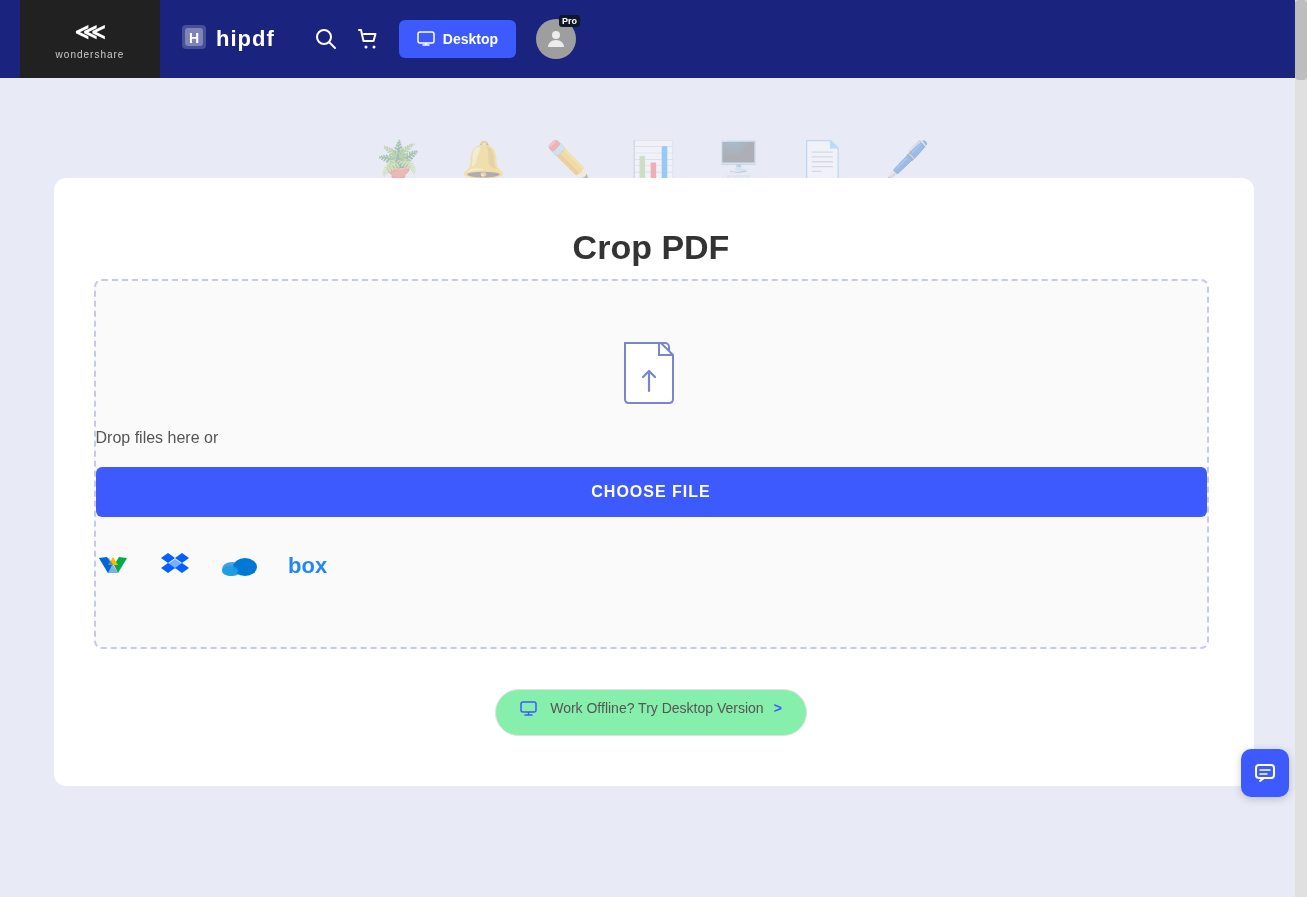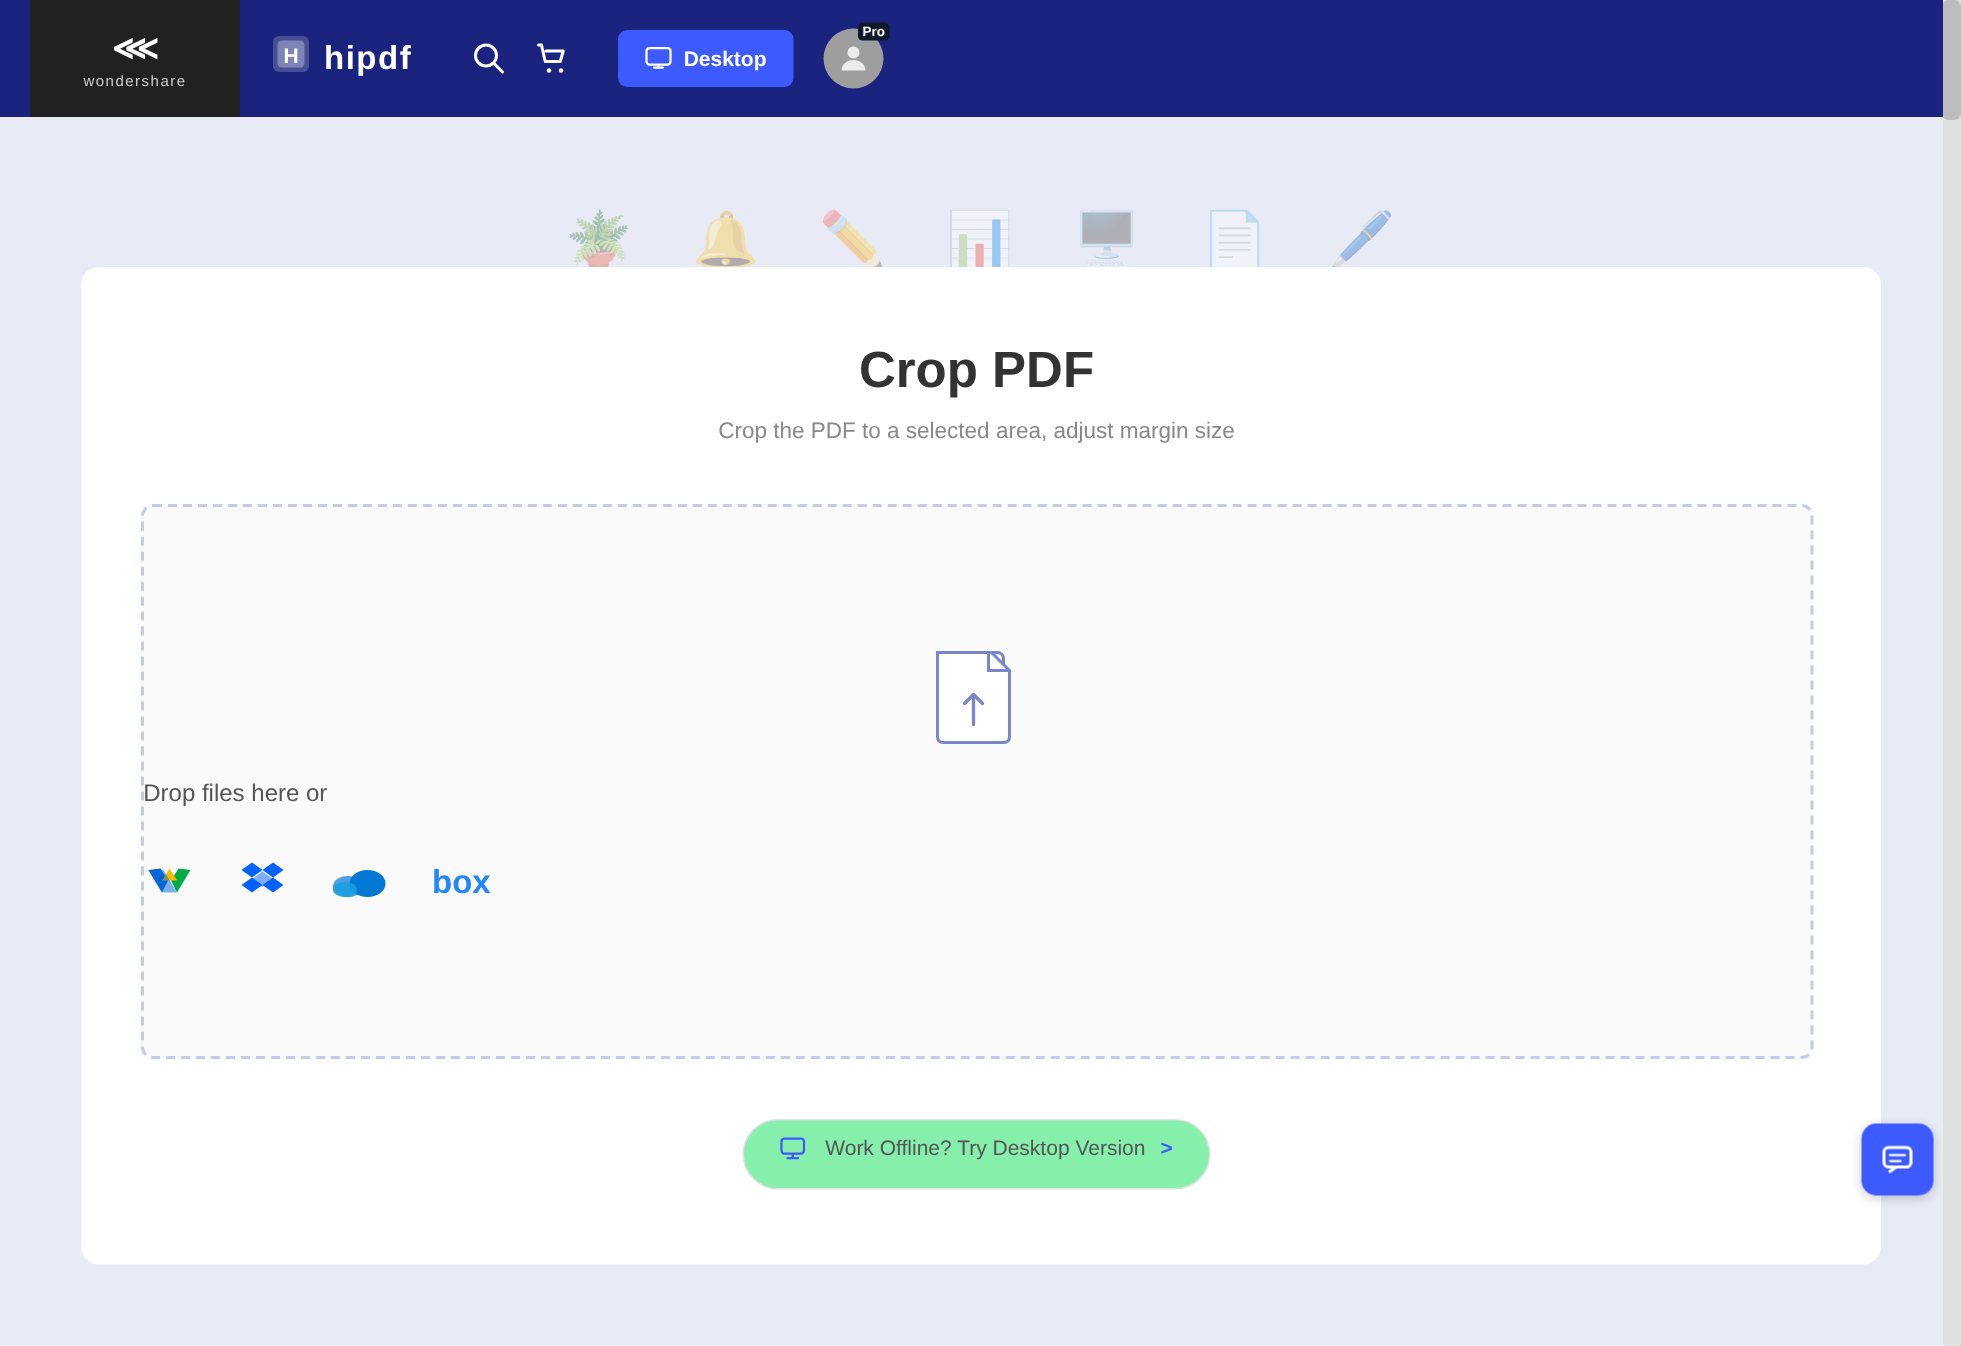--- a/index.html
+++ b/index.html
@@ -91,21 +91,20 @@
       border: none;
       border-radius: 6px;
       padding: 10px 18px;
       font-size: 14px;
       font-weight: 600;
       cursor: pointer;
       display: flex;
       align-items: center;
       gap: 8px;
       white-space: nowrap;
-      margin-left: 13px;
     }
     .avatar-wrap {
       position: relative;
       cursor: pointer;
     }
     .avatar-circle {
       width: 40px;
       height: 40px;
       border-radius: 50%;
       background: #9e9e9e;
@@ -358,32 +357,32 @@
     <span class="hero-illus-item">📊</span>
     <span class="hero-illus-item">🖥️</span>
     <span class="hero-illus-item">📄</span>
     <span class="hero-illus-item">🖊️</span>
   </div>
 </div>
 
 <div class="main-content">
   <div class="card">
     <h1 class="page-title">Crop PDF</h1>
-    <p class="page-subtitle">Crop the PDF to a selected area, adjust margin size</p>
 
     <div class="dropzone">
       <div class="upload-icon-wrap">
         <svg class="upload-icon-svg" viewBox="0 0 60 70" fill="none" xmlns="http://www.w3.org/2000/svg">
           <rect x="4" y="4" width="44" height="56" rx="4" stroke="#7986cb" stroke-width="2" fill="white"></rect>
           <path d="M4 4 L40 4 L52 16 L52 60 Q52 64 48 64 L8 64 Q4 64 4 60 Z" stroke="#7986cb" stroke-width="2" fill="white"></path>
           <path d="M38 4 L38 16 L52 16" stroke="#7986cb" stroke-width="2"></path>
           <path d="M28 52 L28 32 M28 32 L22 38 M28 32 L34 38" stroke="#7986cb" stroke-width="2.2" stroke-linecap="round" stroke-linejoin="round"></path>
         </svg>
       </div>
       <p class="drop-text">Drop files here or</p>
+      <button class="choose-file-btn">CHOOSE FILE</button>
       <div class="cloud-icons">
 
         <span class="cloud-icon" title="Google Drive">
           <svg width="34" height="34" viewBox="0 0 34 34" fill="none">
             <path d="M12 26L3 11l8-1 5 8z" fill="#0066DA"></path>
             <path d="M22 26l9-15-8-1-5 8z" fill="#00AC47"></path>
             <path d="M17 10l-5 8h10z" fill="#FFBA00"></path>
             <path d="M3 11l9 15h10L13 11z" fill="#0066DA" opacity="0.5"></path>
           </svg>
         </span>

